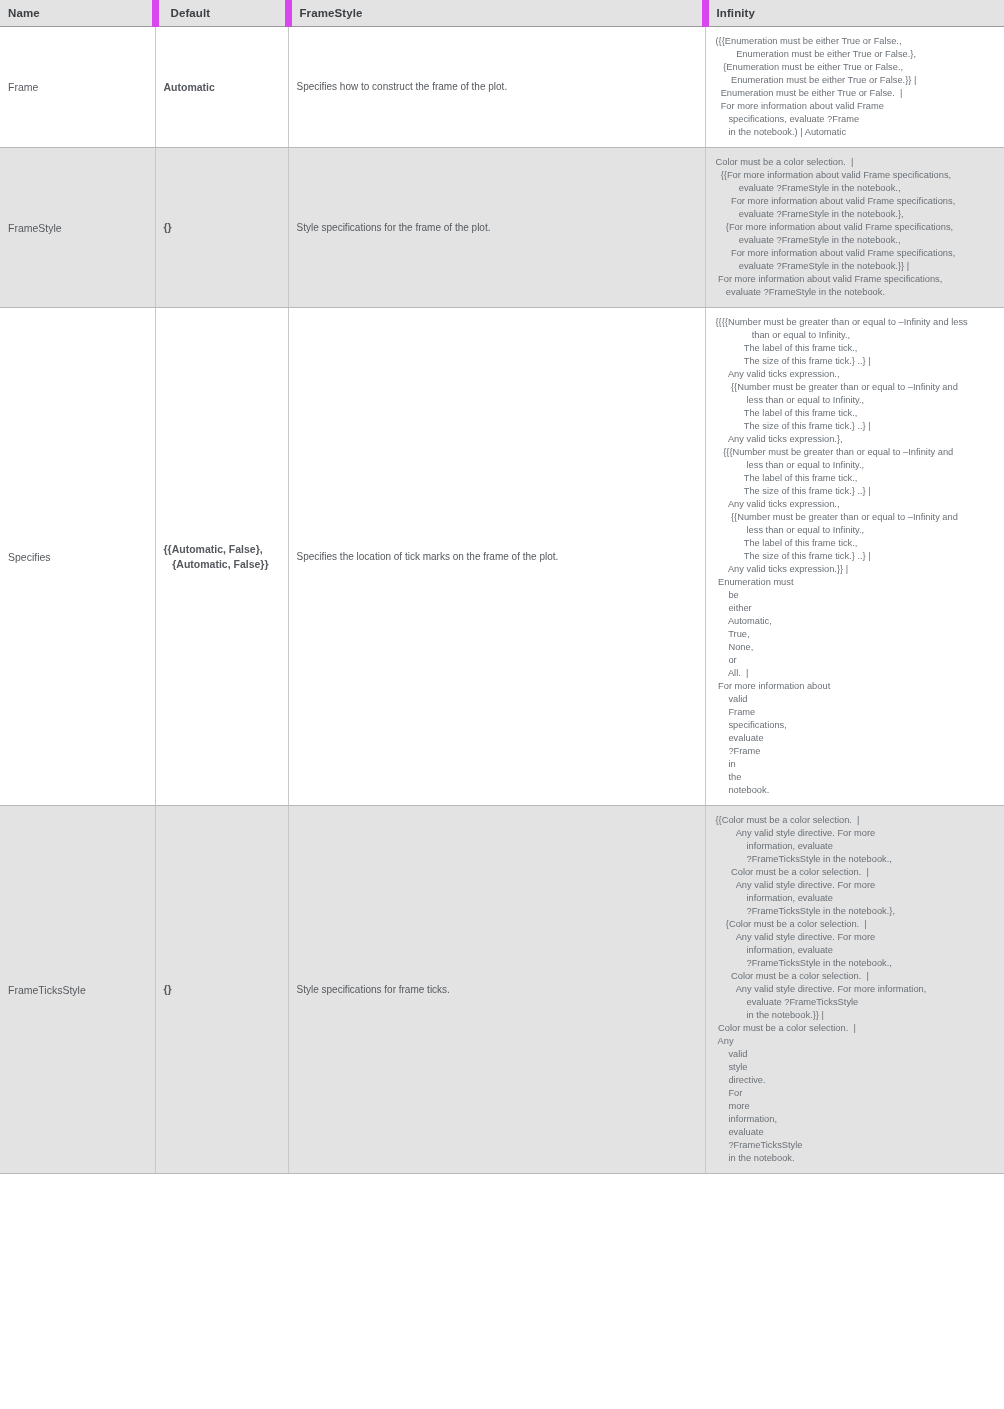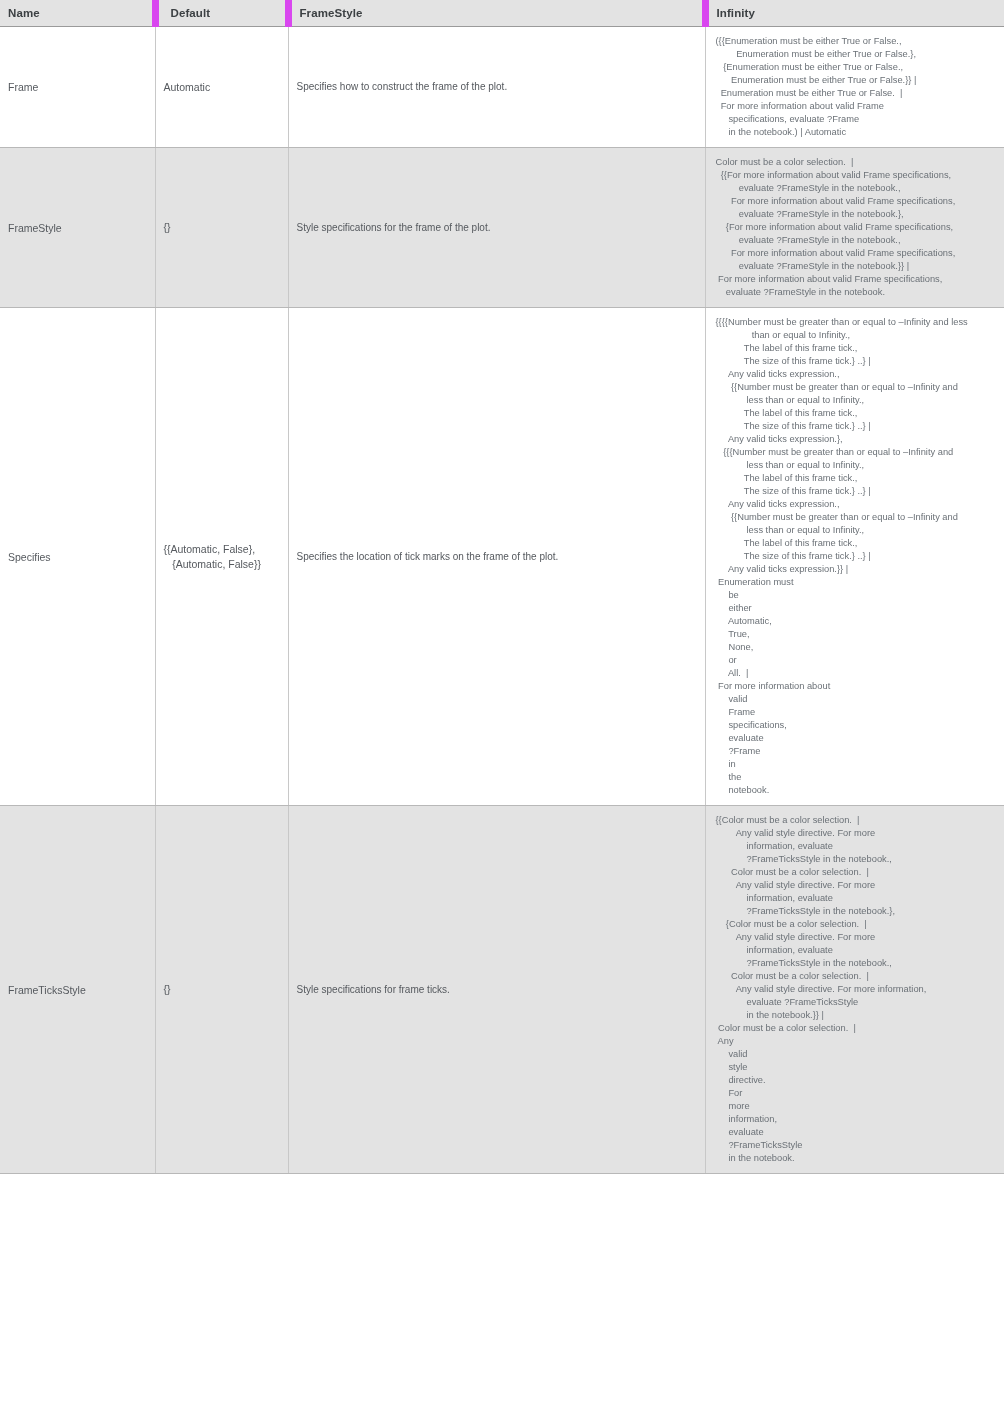--- a/index.html
+++ b/index.html
@@ -65,20 +65,21 @@
   .cell-name {
     font-size: 10.5px;
     color: #55595e;
     white-space: nowrap;
   }
   .cell-default {
     font-size: 10.5px;
     color: #55595e;
     white-space: pre;
     line-height: 15px;
+    font-weight: bold;
   }
   .cell-desc {
     font-size: 10px;
     color: #55595e;
   }
   .cell-pattern {
     font-size: 9.3px;
     line-height: 13px;
     color: #6b7177;
     white-space: pre;

